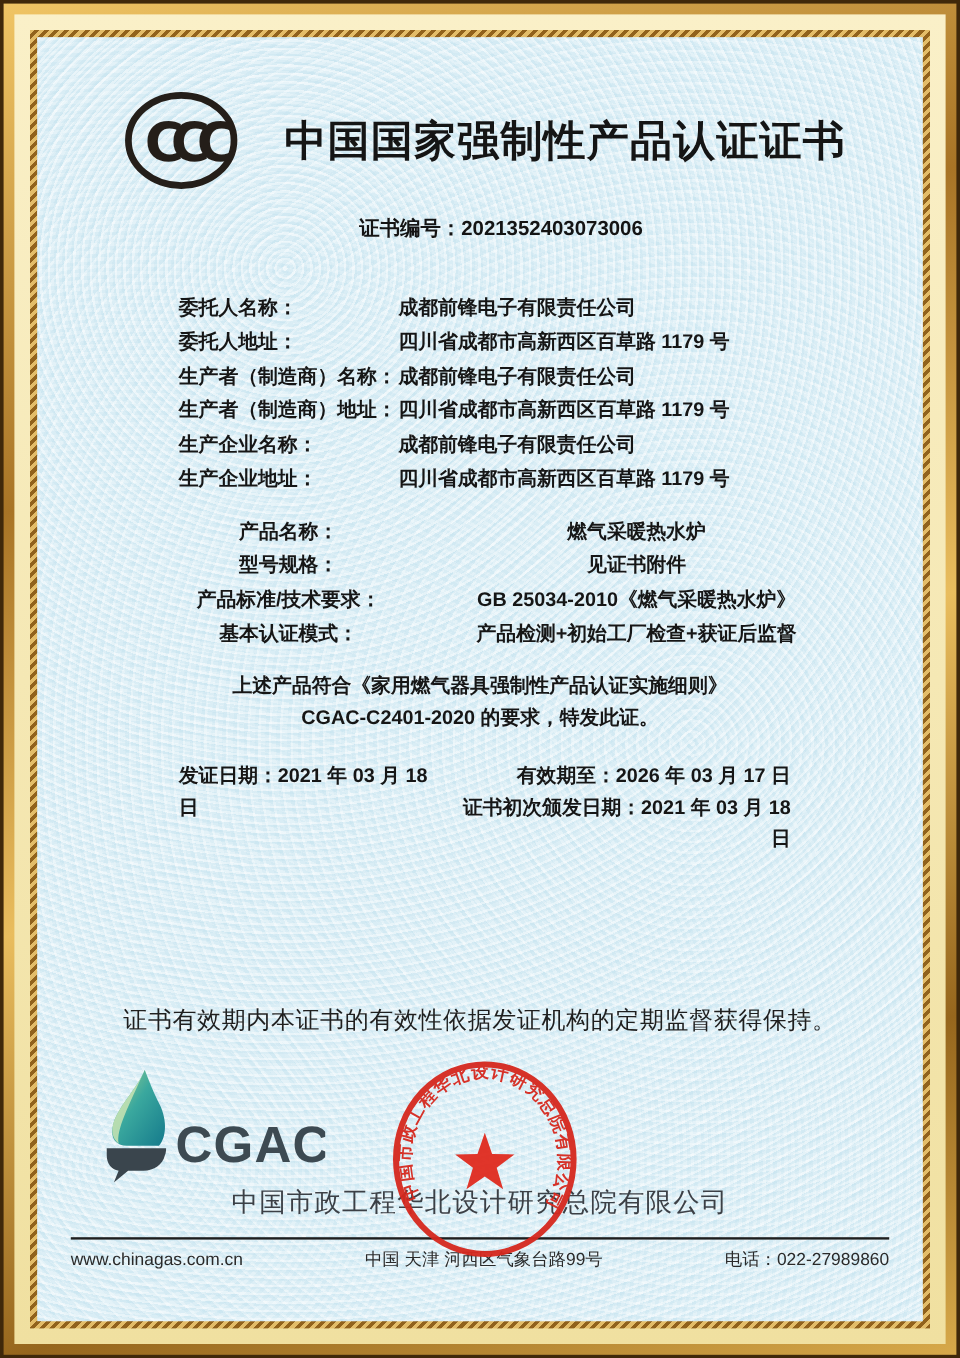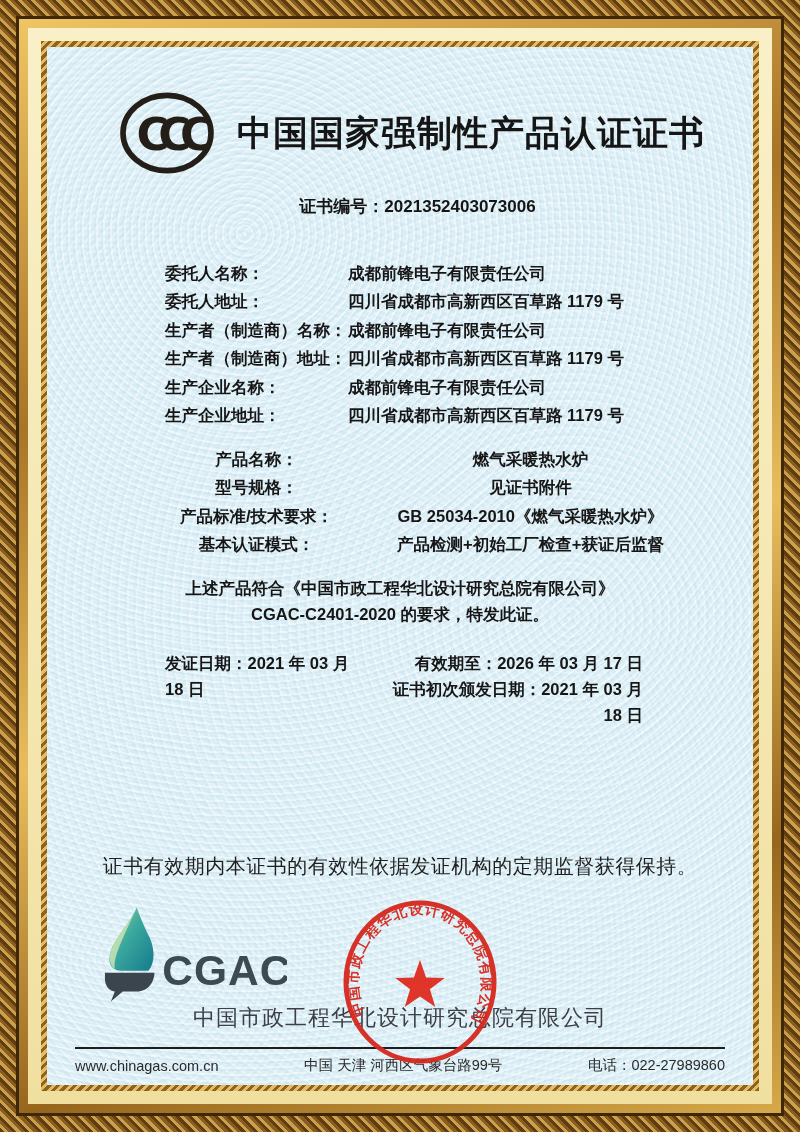--- a/index.html
+++ b/index.html
@@ -2,21 +2,21 @@
 <html><head>
 <meta charset="utf-8">
 <style>
   * { margin:0; padding:0; box-sizing:border-box; }
   html,body { background:#ffffff; }
   body { font-family:"Liberation Sans", sans-serif; }
 
   .page { width:800px; height:1132px; position:relative; }
 
   
-  .f1 { height:100%; padding:16px;
+  .f1 { height:100%; padding:0;
         background:repeating-linear-gradient(45deg,#5e3d10 0 3px,#caa04e 3px 6px,#8a5c1d 6px 9px); }
   .f2 { height:100%; padding:3px; background:#3f280a; }
   .f3 { height:100%; padding:9px;
         background:linear-gradient(160deg,#f0c565,#a87426 30%,#e9bd5e 55%,#96661d 80%,#d7a94a); }
   .f4 { height:100%; padding:13px;
         background:linear-gradient(180deg,#faf0c8,#f1e1a2 55%,#e9d globalization88); background:linear-gradient(180deg,#faf0c8,#f0e0a0); }
   .f5 { height:100%; padding:6px;
         background:repeating-linear-gradient(-45deg,#91621c 0 3px,#e3bc68 3px 6px); }
 
   
@@ -143,21 +143,21 @@
                     <span class="lbl">产品标准/技术要求：</span>
                     <span class="val">GB 25034-2010《燃气采暖热水炉》</span>
                   </div>
           <div class="frow">
                     <span class="lbl">基本认证模式：</span>
                     <span class="val">产品检测+初始工厂检查+获证后监督</span>
                   </div>
         </div>
 
         <div class="abs statement">
-          <div>上述产品符合《中国市政工程华北设计研究总院有限公司》</div>
+          <div>上述产品符合《家用燃气器具强制性产品认证实施细则》</div>
           <div>CGAC-C2401-2020 的要求，特发此证。</div>
         </div>
 
         <div class="abs dates">
           <div class="left">
             <span>发证日期：</span><span>2021 年 03 月 18 日</span>
           </div>
           <div class="right">
             <div>
               <span>有效期至：</span><span>2026 年 03 月 17 日</span>

